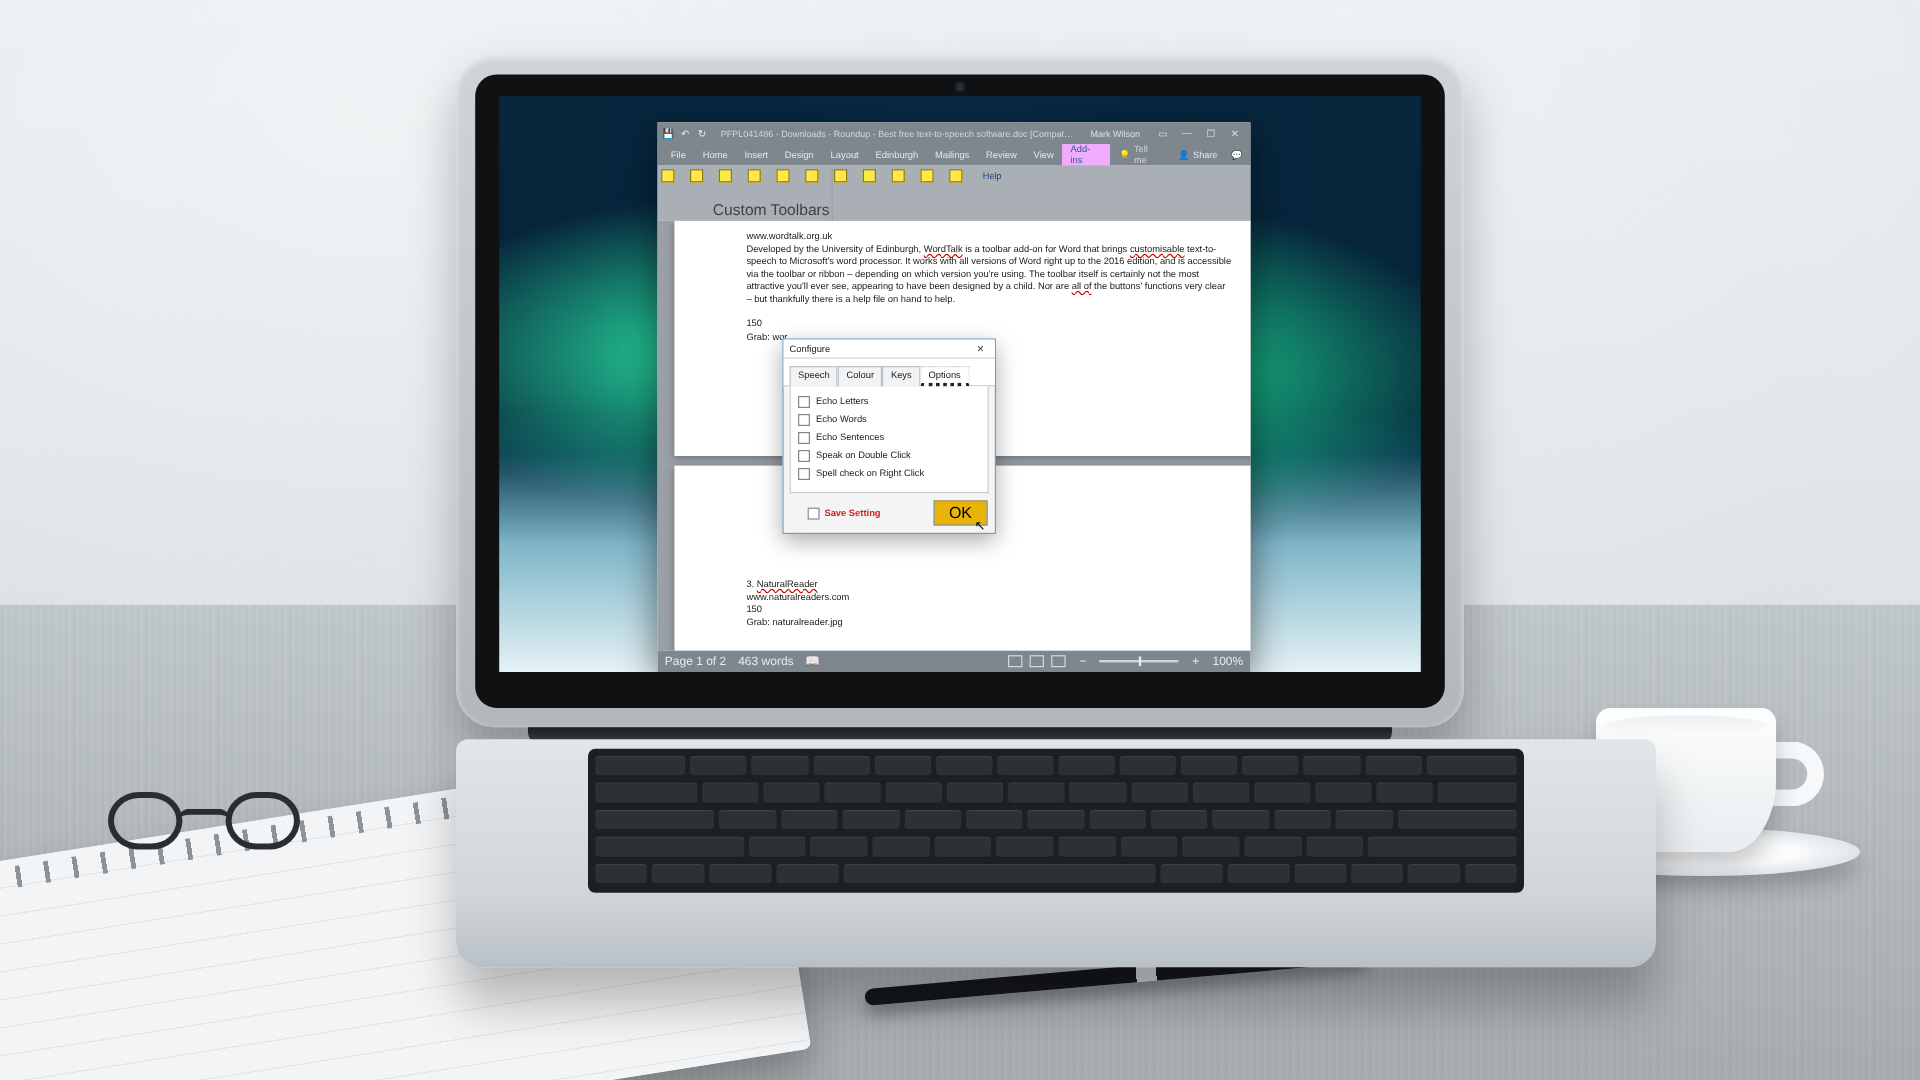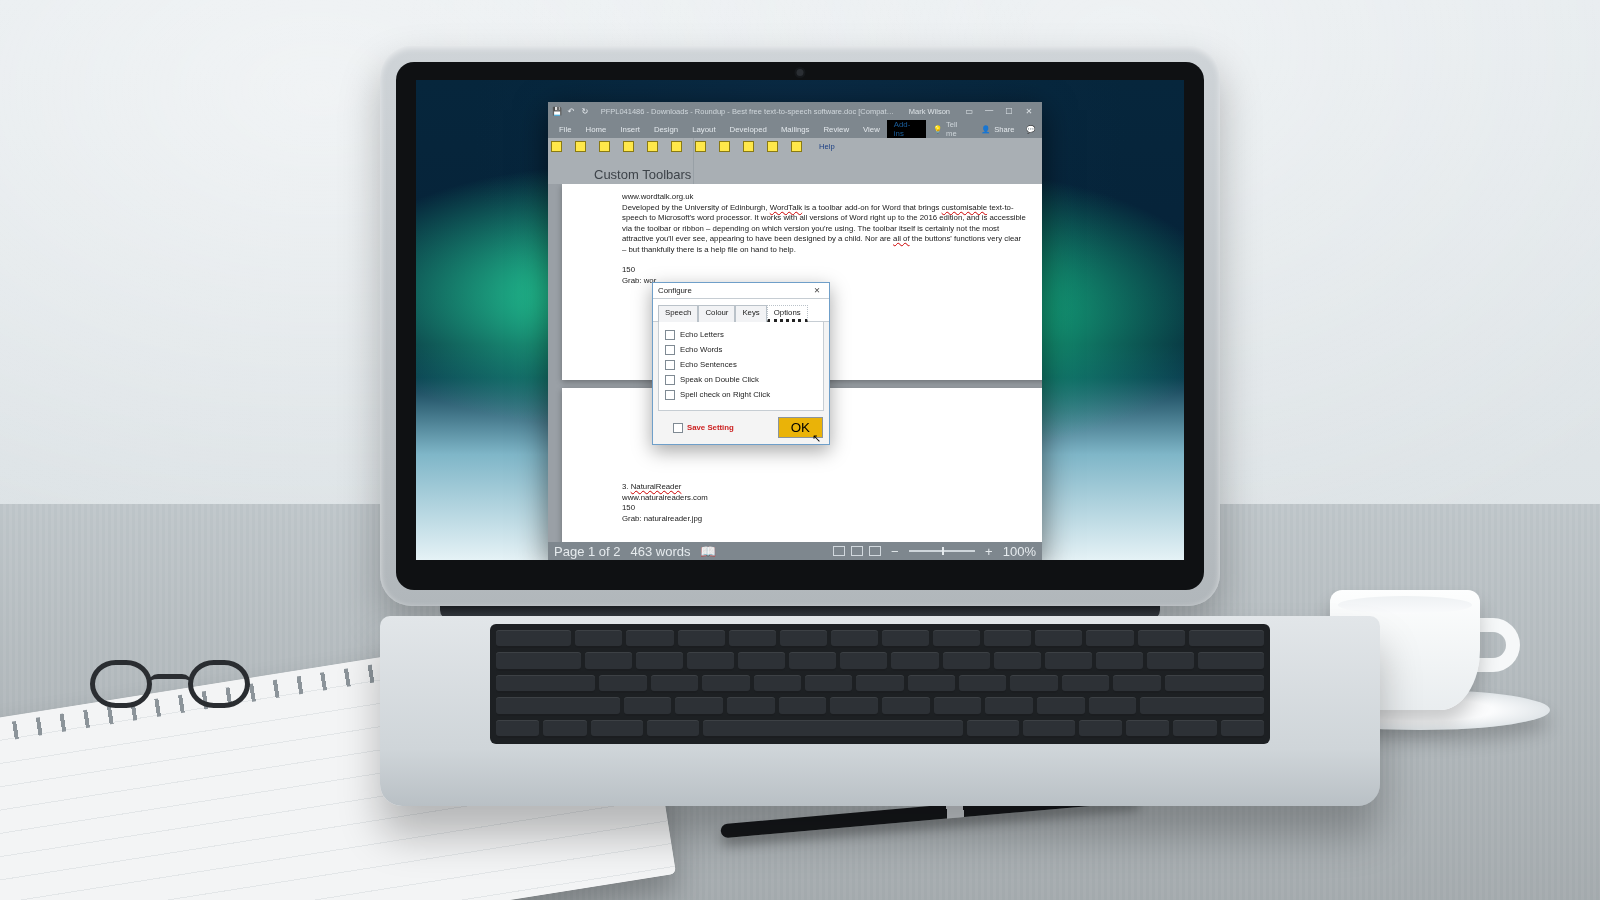--- a/index.html
+++ b/index.html
@@ -80,38 +80,38 @@
   }
   .titlebar { height:18px; background:#7e878e; color:#d9dee2; display:flex; align-items:center; padding:0 4px; gap:6px;}
   .titlebar .qat { display:flex; gap:4px; }
   .titlebar .qat span { width:10px;height:10px;display:flex;align-items:center;justify-content:center;color:#e8edf1; }
   .titlebar .ttl { flex:1; text-align:center; font-size:7.5px; color:#d0d7dc; white-space:nowrap; overflow:hidden; text-overflow:ellipsis;}
   .titlebar .user { font-size:7.5px; color:#dce2e6; padding:0 4px;}
   .titlebar .winbtns { display:flex; gap:2px; }
   .titlebar .winbtns span{ width:18px;text-align:center;color:#dce2e6; }
   .menubar { height:18px; background:#7e878e; display:flex; align-items:stretch; padding-left:4px; }
   .menubar .mi { padding:0 7px; font-size:7.8px; color:#e3e8ec; display:flex; align-items:center; cursor:default;}
-  .menubar .mi.active { background:#000000; color:#1a5f9e; }
+  .menubar .mi.active { background:#f0abfc; color:#1a5f9e; }
   .menubar .spacer{flex:1;}
   .menubar .tellme{font-size:7.6px;color:#cfd6db;display:flex;align-items:center;gap:3px;padding:0 8px;}
   .menubar .share{font-size:7.6px;color:#e3e8ec;display:flex;align-items:center;gap:3px;padding:0 6px;}
   .ribbon { height:46px; background:#a9afb4; position:relative; }
   .addins-bar { position:absolute; left:0; top:0; height:16px; display:flex; align-items:center; padding:2px 3px; gap:13px;}
   .addins-bar .ybtn{ width:11px;height:11px;background:#ffe84a;border:1px solid #8a7a12; }
   .addins-bar .help{ font-size:7.6px; color:#1b3f84; margin-left:4px; }
   .ribbon .grouplabel{position:absolute;left:46px;bottom:2px;font-size:13px;color:#3d4349;}
   .ribbon .sep{position:absolute;left:145px;top:0;bottom:0;width:1px;background:#98a0a6;}
   .docarea { position:relative; background:#9aa0a6; height:358px; overflow:hidden; }
   .page { position:absolute; background:#fff; left:14px; width:520px; box-shadow:0 2px 6px rgba(0,0,0,.3); padding:8px 56px 14px 60px; font-size:7.8px; line-height:1.35; color:#1a1a1a;}
   .page.p1 { top:0; height:196px; }
   .page.p2 { top:204px; height:180px; }
   .page a.redu { color:#1a1a1a; border-bottom:1px wavy #c00; text-decoration: underline wavy #c00 1px; text-underline-offset:1px;}
   .page .url { color:#1a1a1a; }
   .scrolltop{position:absolute;right:1px;top:1px;width:11px;height:11px;background:#c7cdd2;display:flex;align-items:center;justify-content:center;font-size:7px;color:#4a5157;}
-  .statusbar { height:18px; background:#7e878e; color:#e6ebee; display:flex; align-items:center; font-size:13px; padding:0 6px; gap:10px;}
+  .statusbar { height:18px; background:#7e878e; color:#e6ebee; display:flex; align-items:center; font-size:10px; padding:0 6px; gap:10px;}
   .statusbar .sp{flex:1;}
   .statusbar .views{display:flex;gap:6px;}
   .statusbar .views span{width:12px;height:10px;border:1px solid #d2d9de;}
   .statusbar .slider{width:66px;height:2px;background:#cfd6db;position:relative;}
   .statusbar .slider::before{content:"";position:absolute;left:50%;top:-3px;width:2px;height:8px;background:#e6ebee;}
   .statusbar .pm{width:8px;text-align:center;}
 
   
   .dialog {
     position:absolute; left:104px; top:98px; width:178px; background:#f4f4f4;
@@ -173,21 +173,21 @@
               <span>✕</span>
             </div>
           </div>
 
           <div class="menubar">
             <div class="mi">File</div>
             <div class="mi">Home</div>
             <div class="mi">Insert</div>
             <div class="mi">Design</div>
             <div class="mi">Layout</div>
-            <div class="mi">Developed</div>
+            <div class="mi">Edinburgh</div>
             <div class="mi">Mailings</div>
             <div class="mi">Review</div>
             <div class="mi">View</div>
             <div class="mi active">Add-ins</div>
             <div class="tellme">
                 <span>💡</span>
                 <span>Tell me</span>
               </div>
             <div class="spacer"></div>
             <div class="share">

